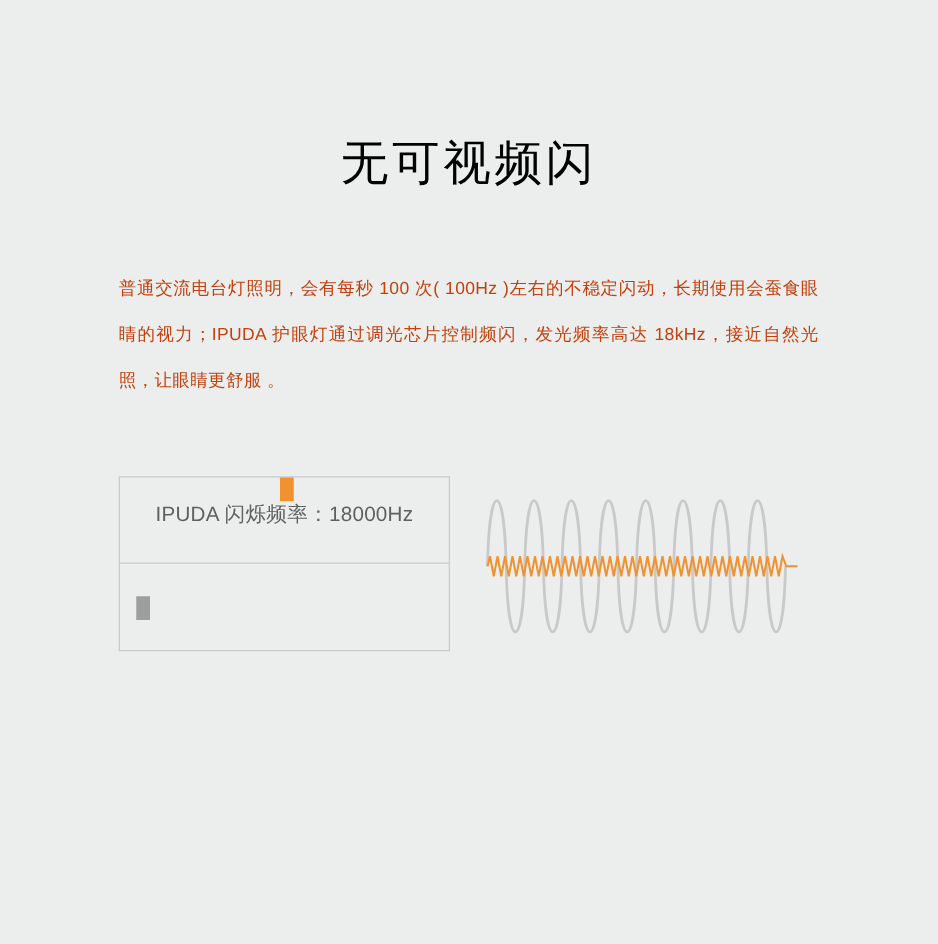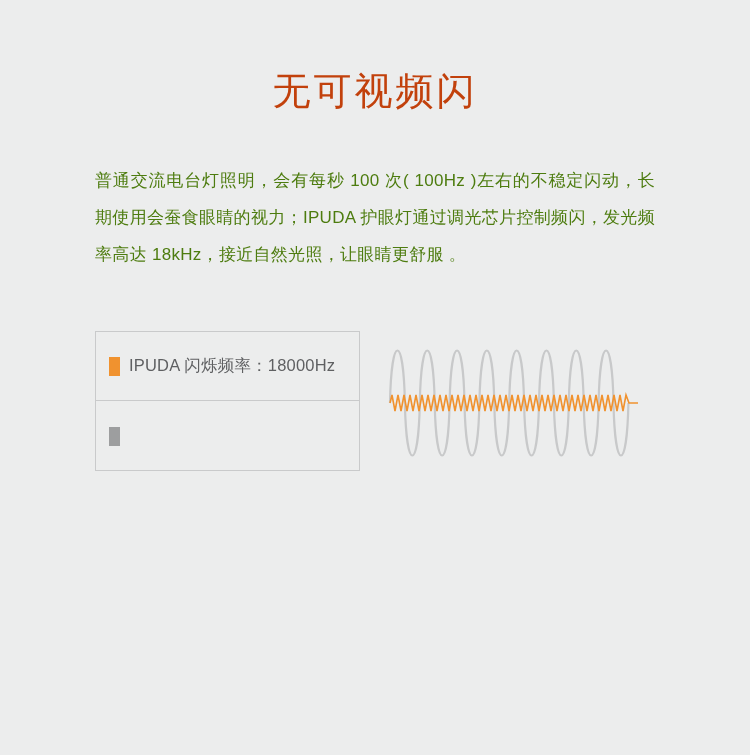--- a/index.html
+++ b/index.html
@@ -17,42 +17,42 @@
   .page {
     position: relative;
     width: 750px;
     height: 755px;
     box-sizing: border-box;
   }
   .title {
     text-align: center;
     font-size: 38px;
     line-height: 1;
-    color: #c2410c;
+    color: #000000;
     letter-spacing: 3px;
-    padding-top: 72px;
+    padding-top: 112px;
     font-weight: normal;
     margin: 0;
   }
   .subtitle {
     text-align: center;
     font-size: 26px;
     color: #6d6e70;
     letter-spacing: 1px;
     margin: 0;
     padding-top: 44px;
     font-weight: normal;
   }
   .paragraph {
     width: 560px;
-    margin: 0 auto;
+    margin: 10px auto;
     padding-top: 52px;
-    font-size: 17px;
+    font-size: 14px;
     line-height: 37px;
-    color: #4d7c0f;
+    color: #c2410c;
     text-align: justify;
     letter-spacing: 0.3px;
   }
   .chart-area {
     position: relative;
     margin-top: 58px;
     height: 180px;
   }
   .legend-box {
     position: absolute;
@@ -65,21 +65,21 @@
   }
   .legend-row {
     position: absolute;
     left: 0;
     width: 100%;
     height: 69px;
     display: flex;
     align-items: center;
     box-sizing: border-box;
   }
-  .legend-row.first { top: 0; border-bottom: 1px solid #c9cacb; }
+  .legend-row.first { top: 0; border-bottom: 1px solid #c9cacb; flex-direction: column; }
   .legend-row.second { top: 70px; }
   .swatch {
     width: 11px;
     height: 19px;
     margin-left: 13px;
     margin-right: 9px;
     flex: 0 0 auto;
   }
   .swatch.orange { background: #f0922f; }
   .swatch.gray { background: #9d9e9f; }

